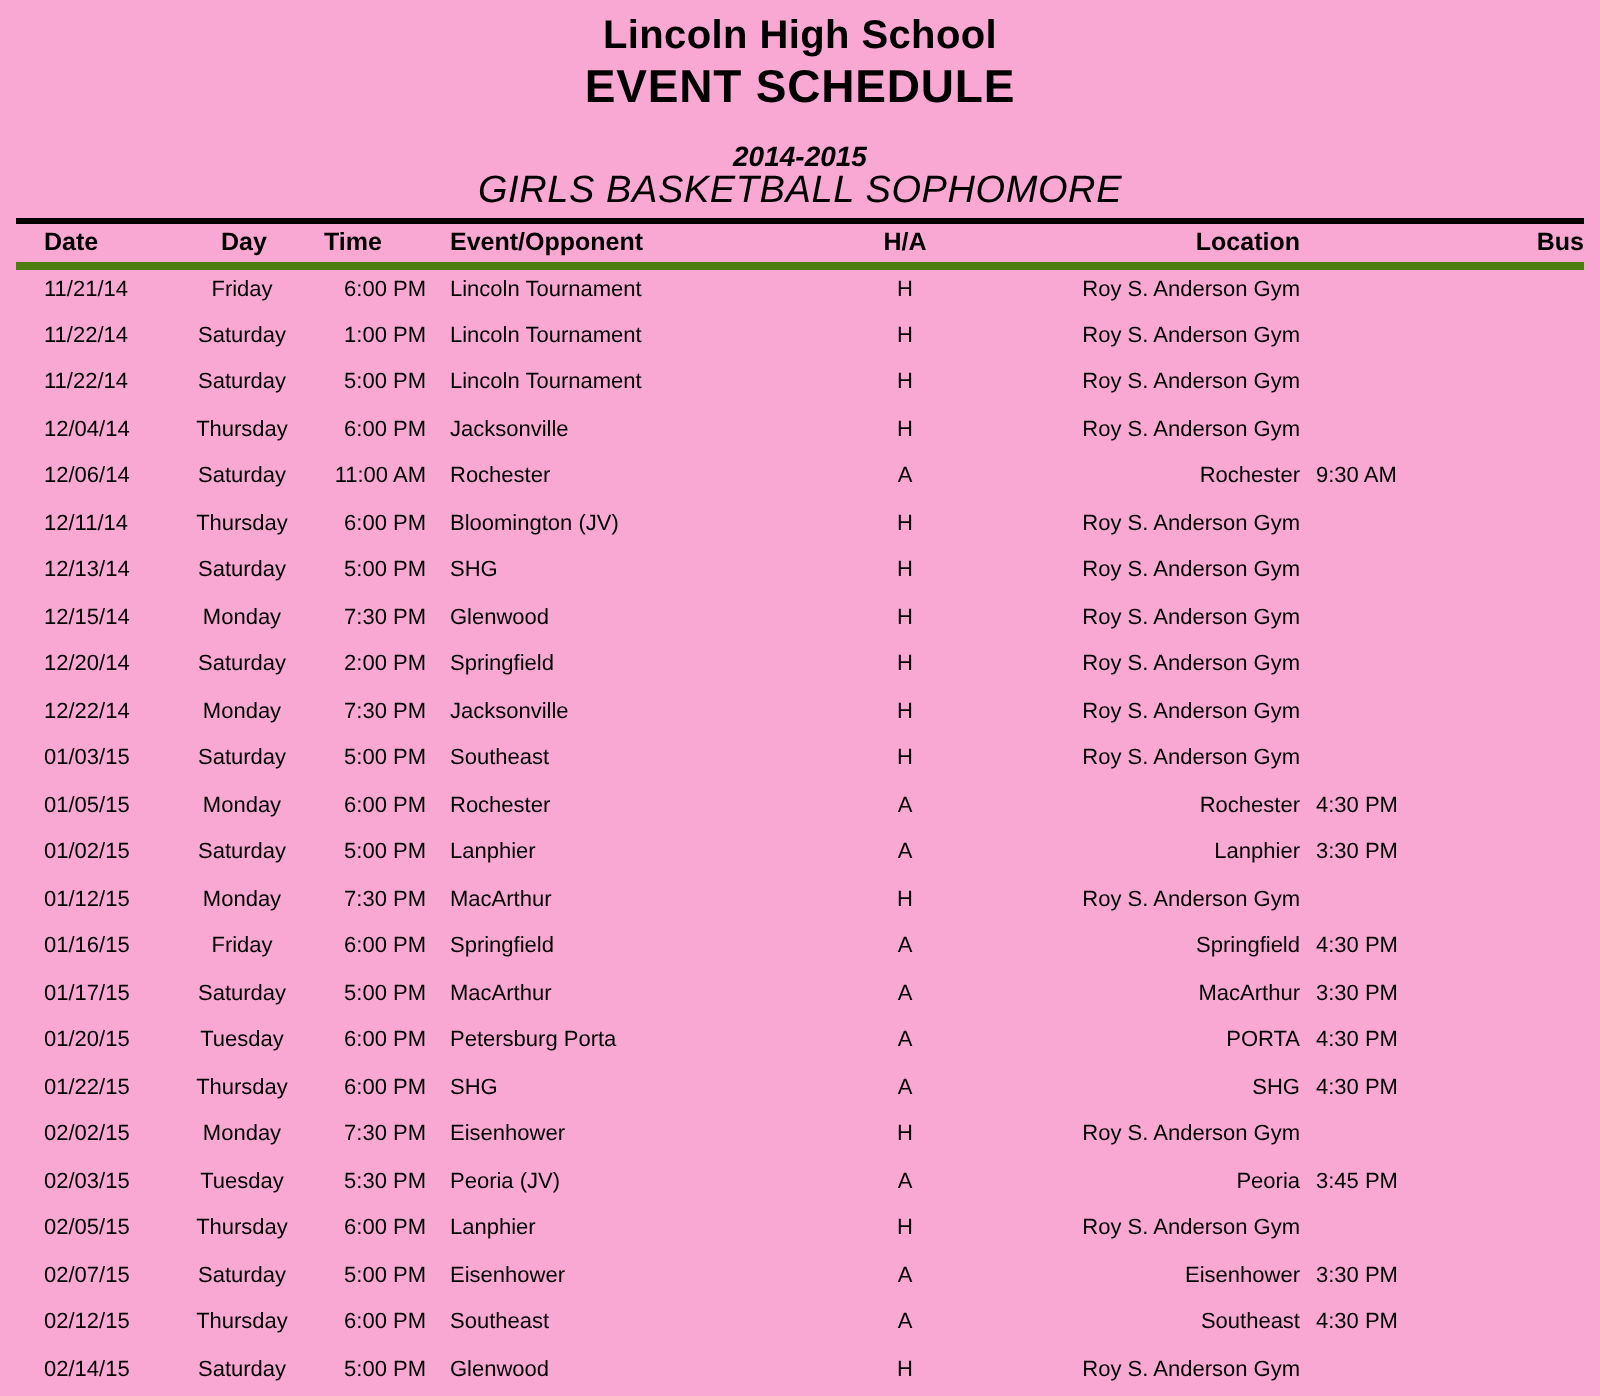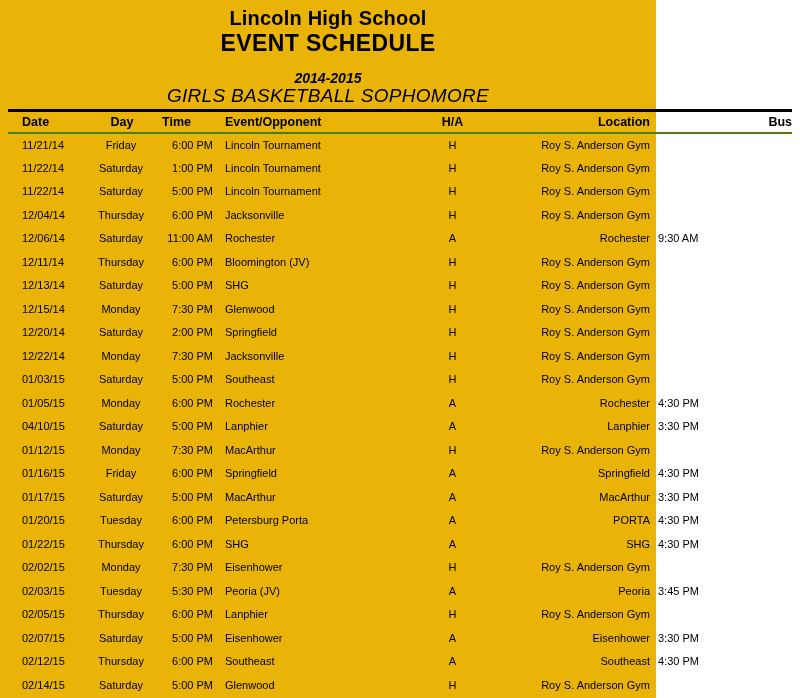--- a/index.html
+++ b/index.html
@@ -3,21 +3,21 @@
 <meta charset="utf-8">
 <style>
   * { margin: 0; padding: 0; box-sizing: border-box; }
   html, body {
     width: 800px; height: 698px;
     background: #ffffff;
     font-family: "Liberation Sans", "DejaVu Sans", sans-serif;
     color: #000;
     overflow: hidden;
   }
-  .page { width: 656px; height: 698px; background: #eab308; }
+  .page { width: 800px; height: 698px; background: #f9a8d4; }
 
   
   .doc-header { text-align: center; padding-top: 6px; }
   .school-name  { font-size: 20px; font-weight: bold; line-height: 24px; letter-spacing: 0.2px; }
   .event-title  { font-size: 23px; font-weight: bold; line-height: 26px; letter-spacing: 0.4px; }
   .season       { font-size: 14px; font-weight: bold; font-style: italic; line-height: 16px; margin-top: 14px; }
   .team         { font-size: 19px; font-style: italic; line-height: 20px; letter-spacing: 0.3px; }
 
   
   .table-wrap { padding: 0 8px; margin-top: 3px; }
@@ -33,21 +33,21 @@
   col.w-event { width: 220px; }
   col.w-ha { width: 35px; }
   col.w-location { width: 180px; }
   col.w-bus { width: 142px; }
 
   thead th {
     font-size: 12.5px;
     font-weight: bold;
     height: 22px;
     vertical-align: middle;
-    border-bottom: 2px solid #4d7c0f;
+    border-bottom: 4px solid #4d7c0f;
     white-space: nowrap;
     overflow: hidden;
   }
   tbody td {
     font-size: 11px;
     height: 23.5px;
     vertical-align: middle;
     white-space: nowrap;
     overflow: hidden;
   }
@@ -201,21 +201,21 @@
           <tr>
     <td class="c-date">01/05/15</td>
     <td class="c-day">Monday</td>
     <td class="c-time">6:00 PM</td>
     <td class="c-event">Rochester</td>
     <td class="c-ha">A</td>
     <td class="c-location">Rochester</td>
     <td class="c-bus">4:30 PM</td>
   </tr>
           <tr>
-    <td class="c-date">04/10/15</td>
+    <td class="c-date">01/02/15</td>
     <td class="c-day">Saturday</td>
     <td class="c-time">5:00 PM</td>
     <td class="c-event">Lanphier</td>
     <td class="c-ha">A</td>
     <td class="c-location">Lanphier</td>
     <td class="c-bus">3:30 PM</td>
   </tr>
           <tr>
     <td class="c-date">01/12/15</td>
     <td class="c-day">Monday</td>

